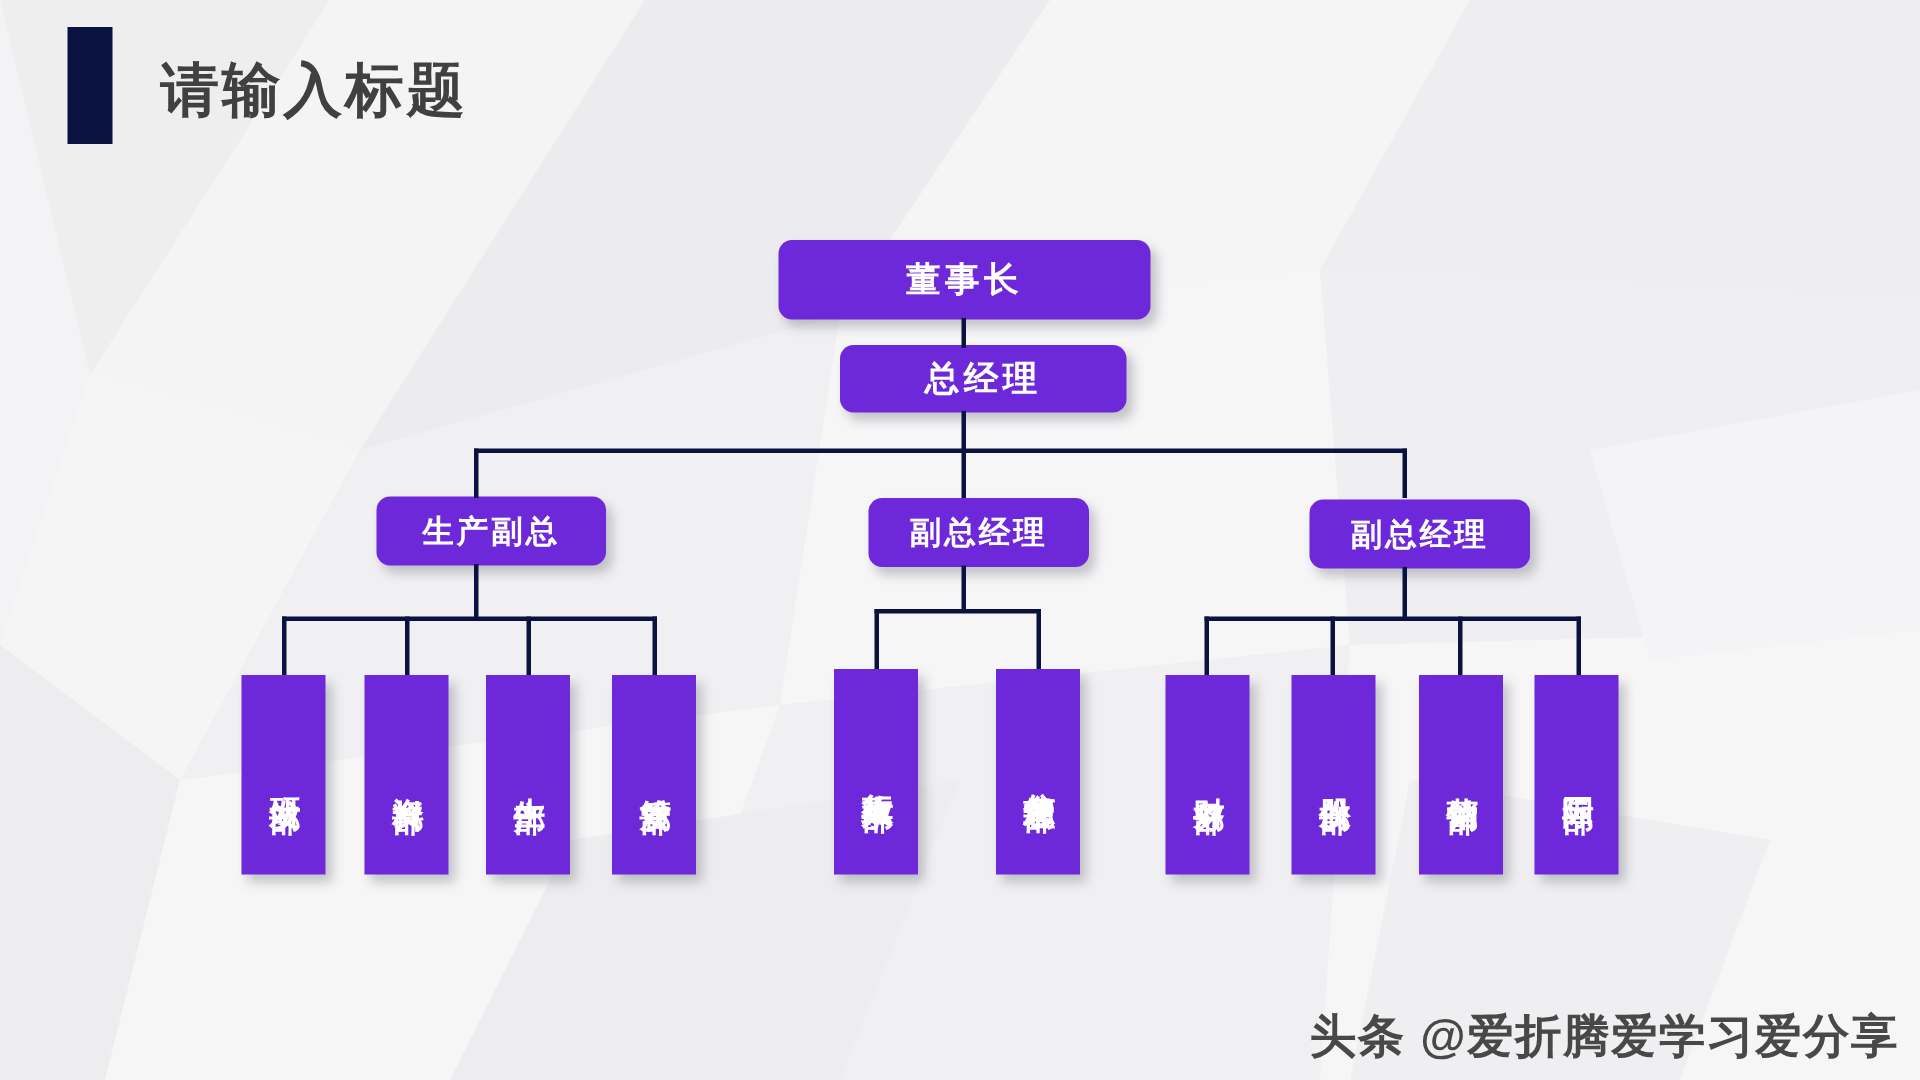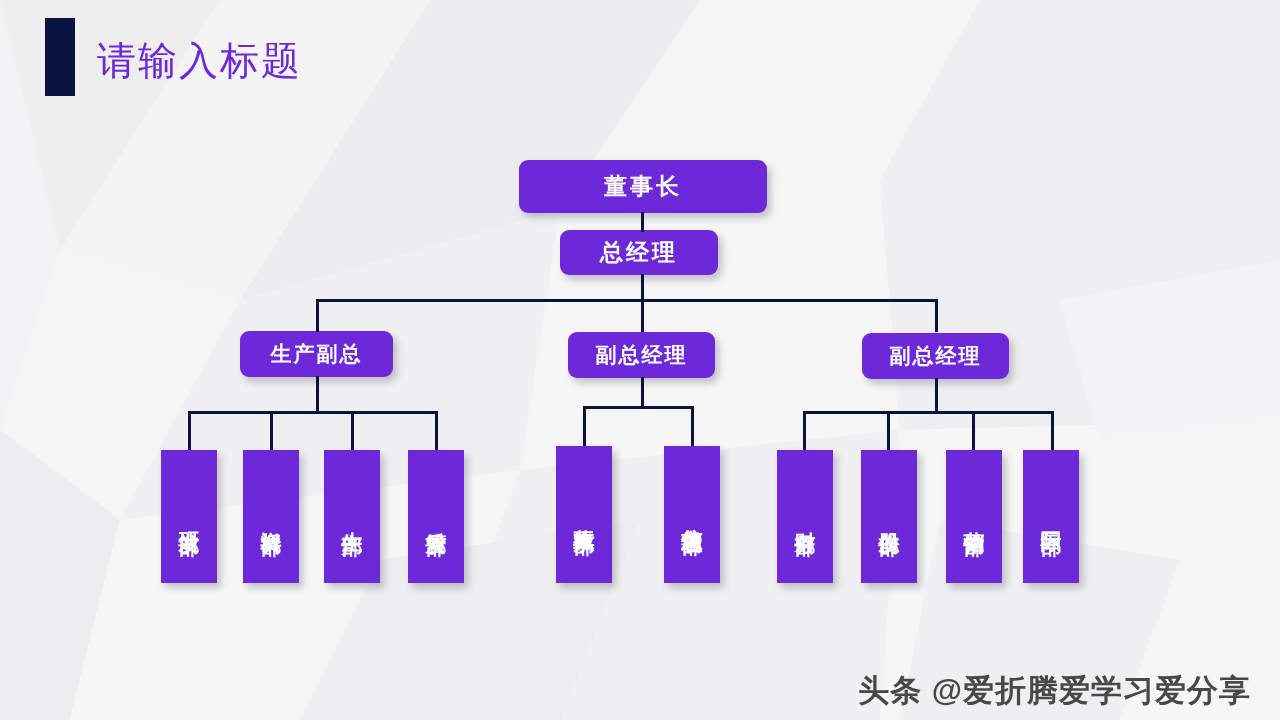--- a/index.html
+++ b/index.html
@@ -40,24 +40,24 @@
     display: flex;
     align-items: center;
   }
   #title-accent {
     width: 30px;
     height: 78px;
     background: #0a1240;
     flex: 0 0 auto;
   }
   #title-text {
-    margin-left: 22px;
+    margin-left: 32px;
     font-size: 39px;
-    font-weight: normal;
-    color: #6d28d9;
+    font-weight: bold;
+    color: #404040;
     letter-spacing: 2px;
     line-height: 1;
     white-space: nowrap;
     position: relative;
     top: 3px;
   }
 
   
   #chart-layer {
     position: absolute;
@@ -84,20 +84,21 @@
     border-radius: 9px;
   }
 
   .node.lvl1 {
     font-size: 23px;
     letter-spacing: 3px;
   }
   .node.lvl2 {
     font-size: 21px;
     letter-spacing: 2px;
+    margin-left: 11px;
   }
   .node.lvl3 {
     font-size: 21px;
     letter-spacing: 1px;
     writing-mode: vertical-rl;
     text-orientation: upright;
     line-height: 1.34;
     padding-top: 4px;
     padding-bottom: 4px;
   }
@@ -107,21 +108,21 @@
     position: absolute;
     background: #0a1240;
     z-index: 3;
   }
   .conn.v { width: 3px; }
   .conn.h { height: 3px; }
 
   
   #watermark {
     position: absolute;
-    right: 29px;
+    right: 14px;
     bottom: 8px;
     z-index: 6;
     font-size: 31px;
     font-weight: bold;
     color: #3a3a3a;
     letter-spacing: 1px;
     white-space: nowrap;
     opacity: 0.92;
   }
 </style>
@@ -180,21 +181,21 @@
 
     <div class="conn v" style="left:935px; top:378px; height:34px;"></div>
     <div class="conn h" style="left:803px; top:411px; width:251px;"></div>
     <div class="conn v" style="left:803px; top:411px; height:39px;"></div>
     <div class="conn v" style="left:887px; top:411px; height:39px;"></div>
     <div class="conn v" style="left:972px; top:411px; height:39px;"></div>
     <div class="conn v" style="left:1051px; top:411px; height:39px;"></div>
 
     <div class="node rounded lvl1" style="left:519px; top:160px; width:248px; height:53px;">董事长</div>
 
-    <div class="node rounded lvl1" style="left:560px; top:230px; width:158px; height:45px;">总经理</div>
+    <div class="node rounded lvl1" style="left:560px; top:230px; width:191px; height:45px;">总经理</div>
 
     <div class="node rounded lvl2" style="left:240px; top:331px; width:153px; height:46px;">生产副总</div>
 
     <div class="node rounded lvl2" style="left:568px; top:332px; width:147px; height:46px;">副总经理</div>
 
     <div class="node rounded lvl2" style="left:862px; top:333px; width:147px; height:46px;">副总经理</div>
 
     <div class="node lvl3" style="left:161px; top:450px; width:56px; height:133px;">研发部</div>
     <div class="node lvl3" style="left:243px; top:450px; width:56px; height:133px;">资料部</div>
     <div class="node lvl3" style="left:324px; top:450px; width:56px; height:133px;">生产部</div>

